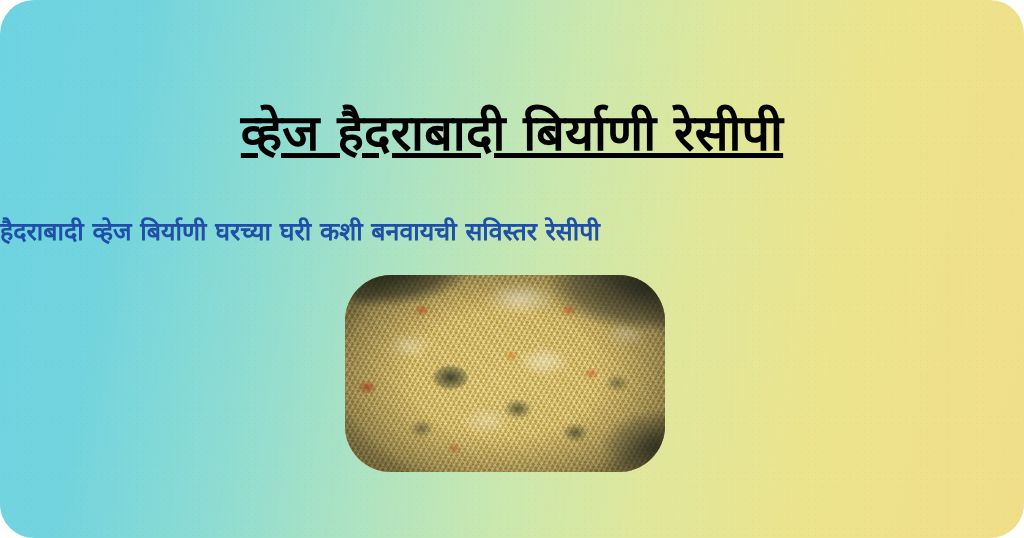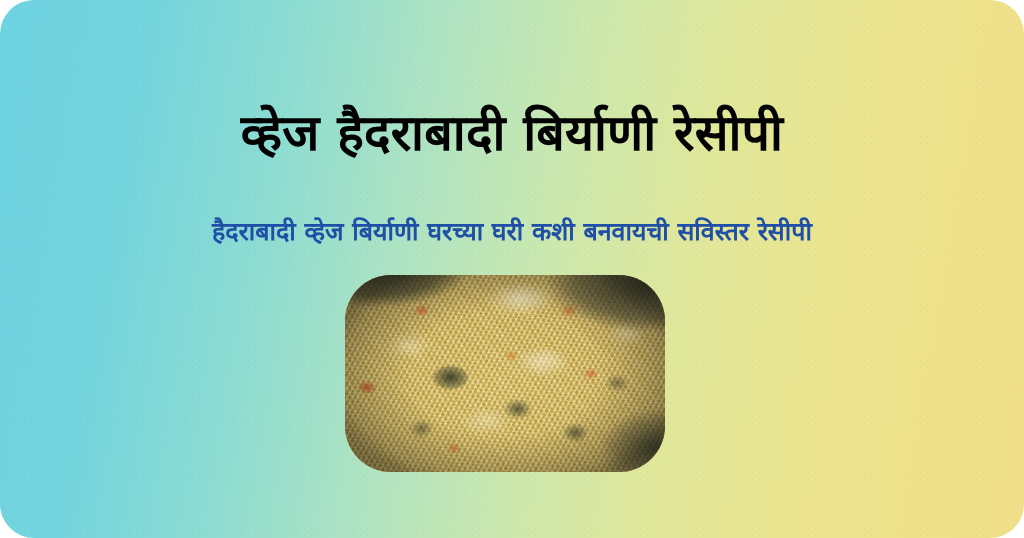--- a/index.html
+++ b/index.html
@@ -56,29 +56,29 @@
     width: 1024px;
     text-align: center;
     font-family: "DejaVu Sans", "Liberation Sans", sans-serif;
     font-weight: 700;
     font-size: 50px;
     line-height: 66px;
     letter-spacing: .2px;
     color: #000000;
     white-space: nowrap;
     z-index: 3;
+    text-decoration: underline;
   }
 
   
   .subtitle {
     position: absolute;
     top: 193px;
     left: 0;
     width: 1024px;
-    text-align: center;
     font-family: "DejaVu Sans", "Liberation Sans", sans-serif;
     font-weight: 700;
     font-size: 25px;
     line-height: 36px;
     color: #1f4fa6;
     white-space: nowrap;
     z-index: 3;
   }
 
   

